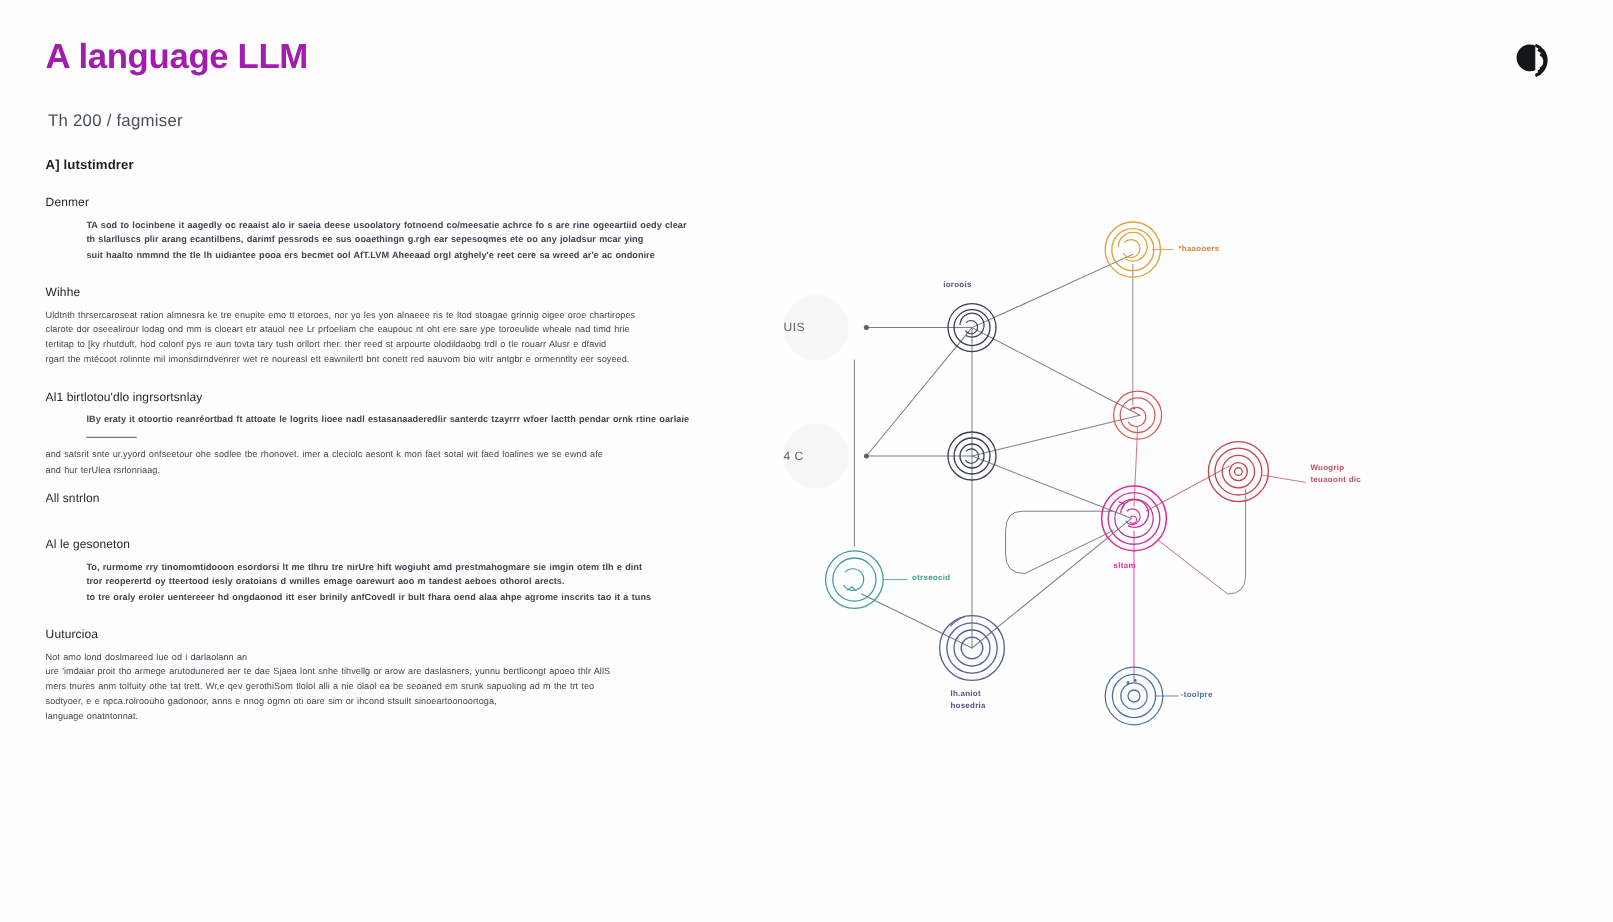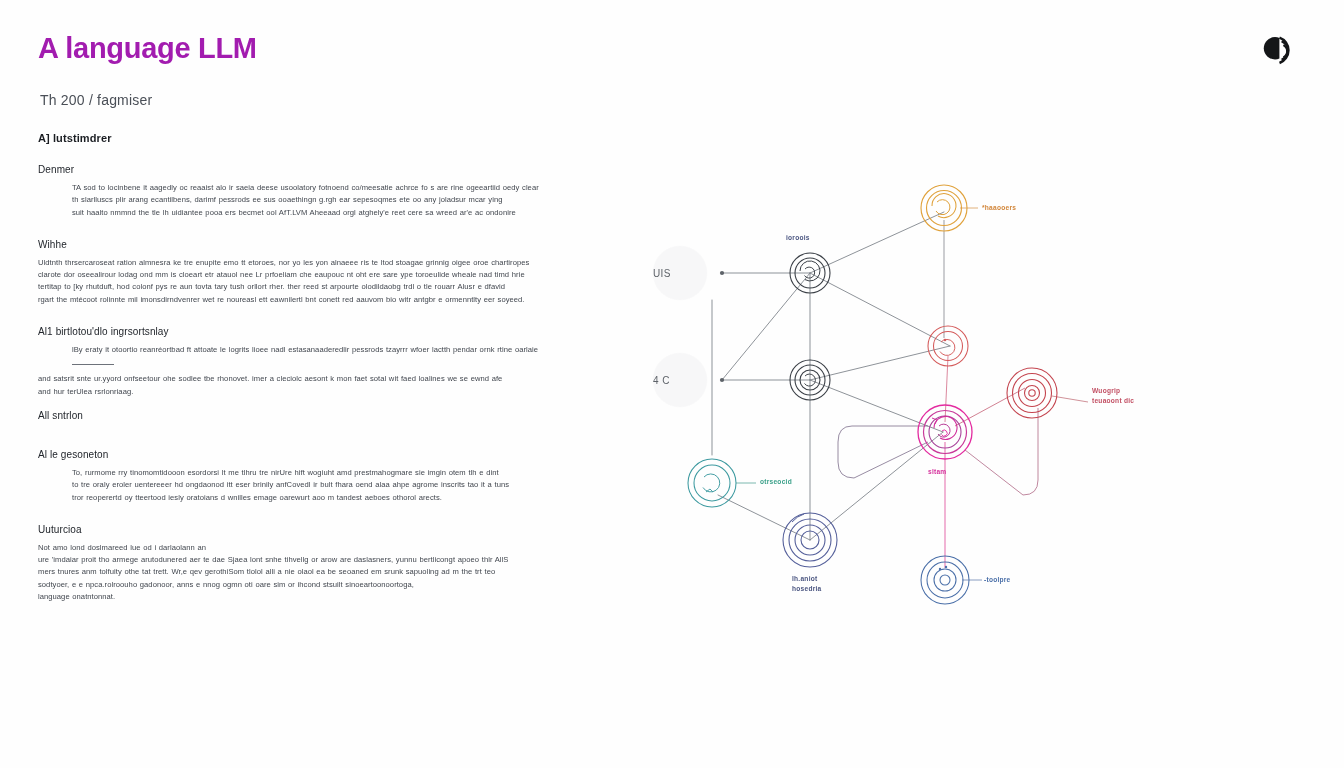--- a/index.html
+++ b/index.html
@@ -39,21 +39,21 @@
   }
   .h3{
     font-size:10px;font-weight:400;color:#22262c;
     letter-spacing:.1px;filter:blur(.45px);
   }
   .para{
     font-size:7.6px;line-height:1.62;color:#41464e;
     letter-spacing:.05px;filter:blur(.5px);
     word-spacing:.5px;
   }
-  .para.indent{padding-left:34px;}
+  .para.indent{padding-left:34px;font-weight:bold;}
   .rule{
     width:42px;height:1px;background:#6d727a;margin:8px 0 8px 34px;
   }
   .sp-xs{height:7px;}
   .sp-s{height:12px;}
   .sp-m{height:20px;}
   .sp-l{height:28px;}
 
   
   .graph{position:absolute;left:660px;top:150px;width:500px;height:480px;}
@@ -105,33 +105,33 @@
     <div class="h3">Wihhe</div>
     <div class="sp-xs"></div>
     <div class="para">Uldtnth thrsercaroseat ration almnesra ke tre enupite emo tt etoroes, nor yo les yon alnaeee ris te ltod stoagae grinnig oigee oroe chartiropes</div>
     <div class="para">clarote dor oseealirour lodag ond mm is cloeart etr atauol nee Lr prfoeliam che eaupouc nt oht ere sare ype toroeulide wheale nad timd hrie</div>
     <div class="para">tertitap to [ky rhutduft, hod colonf pys re aun tovta tary tush orllort rher. ther reed st arpourte olodildaobg trdl o tle rouarr Alusr e dfavid</div>
     <div class="para">rgart the mtécoot rolinnte mil imonsdirndvenrer wet re noureasl ett eawnilertl bnt conett red aauvom bio witr antgbr e ormenntlty eer soyeed.</div>
 
     <div class="sp-m"></div>
     <div class="h3">Al1 birtlotou'dlo ingrsortsnlay</div>
     <div class="sp-xs"></div>
-    <div class="para indent">lBy eraty it otoortio reanréortbad ft attoate le logrits lioee nadl estasanaaderedlir pessrods tzayrrr wfoer lactth pendar ornk rtine oarlaie</div>
+    <div class="para indent">lBy eraty it otoortio reanréortbad ft attoate le logrits lioee nadl estasanaaderedlir santerdc tzayrrr wfoer lactth pendar ornk rtine oarlaie</div>
     <div class="rule"></div>
     <div class="para">and satsrit snte ur.yyord onfseetour ohe sodlee tbe rhonovet. imer a cleciolc aesont k mon faet sotal wit faed loalines we se ewnd afe</div>
     <div class="para">and  hur terUlea rsrlonriaag.</div>
     <div class="sp-s"></div>
     <div class="h3">All sntrlon</div>
 
     <div class="sp-l"></div>
     <div class="h3">Al le gesoneton</div>
     <div class="sp-xs"></div>
     <div class="para indent">To, rurmome rry tinomomtidooon esordorsi lt me tlhru tre nirUre hift wogiuht amd prestmahogmare sie imgin otem tlh e dint</div>
+    <div class="para indent">tror reoperertd oy tteertood iesly oratoians d wnilles emage oarewurt aoo m tandest aeboes othorol arects.</div>
     <div class="para indent">to tre oraly eroler uentereeer hd ongdaonod itt eser brinily anfCovedl ir bult fhara oend alaa ahpe agrome inscrits tao it a tuns</div>
-    <div class="para indent">tror reoperertd oy tteertood iesly oratoians d wnilles emage oarewurt aoo m tandest aeboes othorol arects.</div>
 
     <div class="sp-m"></div>
     <div class="h3">Uuturcioa</div>
     <div class="sp-xs"></div>
     <div class="para">Not amo lond doslmareed lue od i darlaolann an</div>
     <div class="para">ure 'imdaiar proit tho armege arutodunered aer te dae Sjaea lont snhe tihvellg or arow are daslasners, yunnu bertlicongt apoeo thlr AllS</div>
     <div class="para">mers tnures anm tolfuity othe tat trett. Wr,e qev gerothiSom tlolol alli a nie olaol ea be seoaned em srunk sapuoling ad m the trt teo</div>
     <div class="para">sodtyoer, e e npca.rolroouho gadonoor, anns e nnog ogmn oti oare sim or ihcond stsuilt sinoeartoonoortoga,</div>
     <div class="para">language onatntonnat.</div>
   </div>

